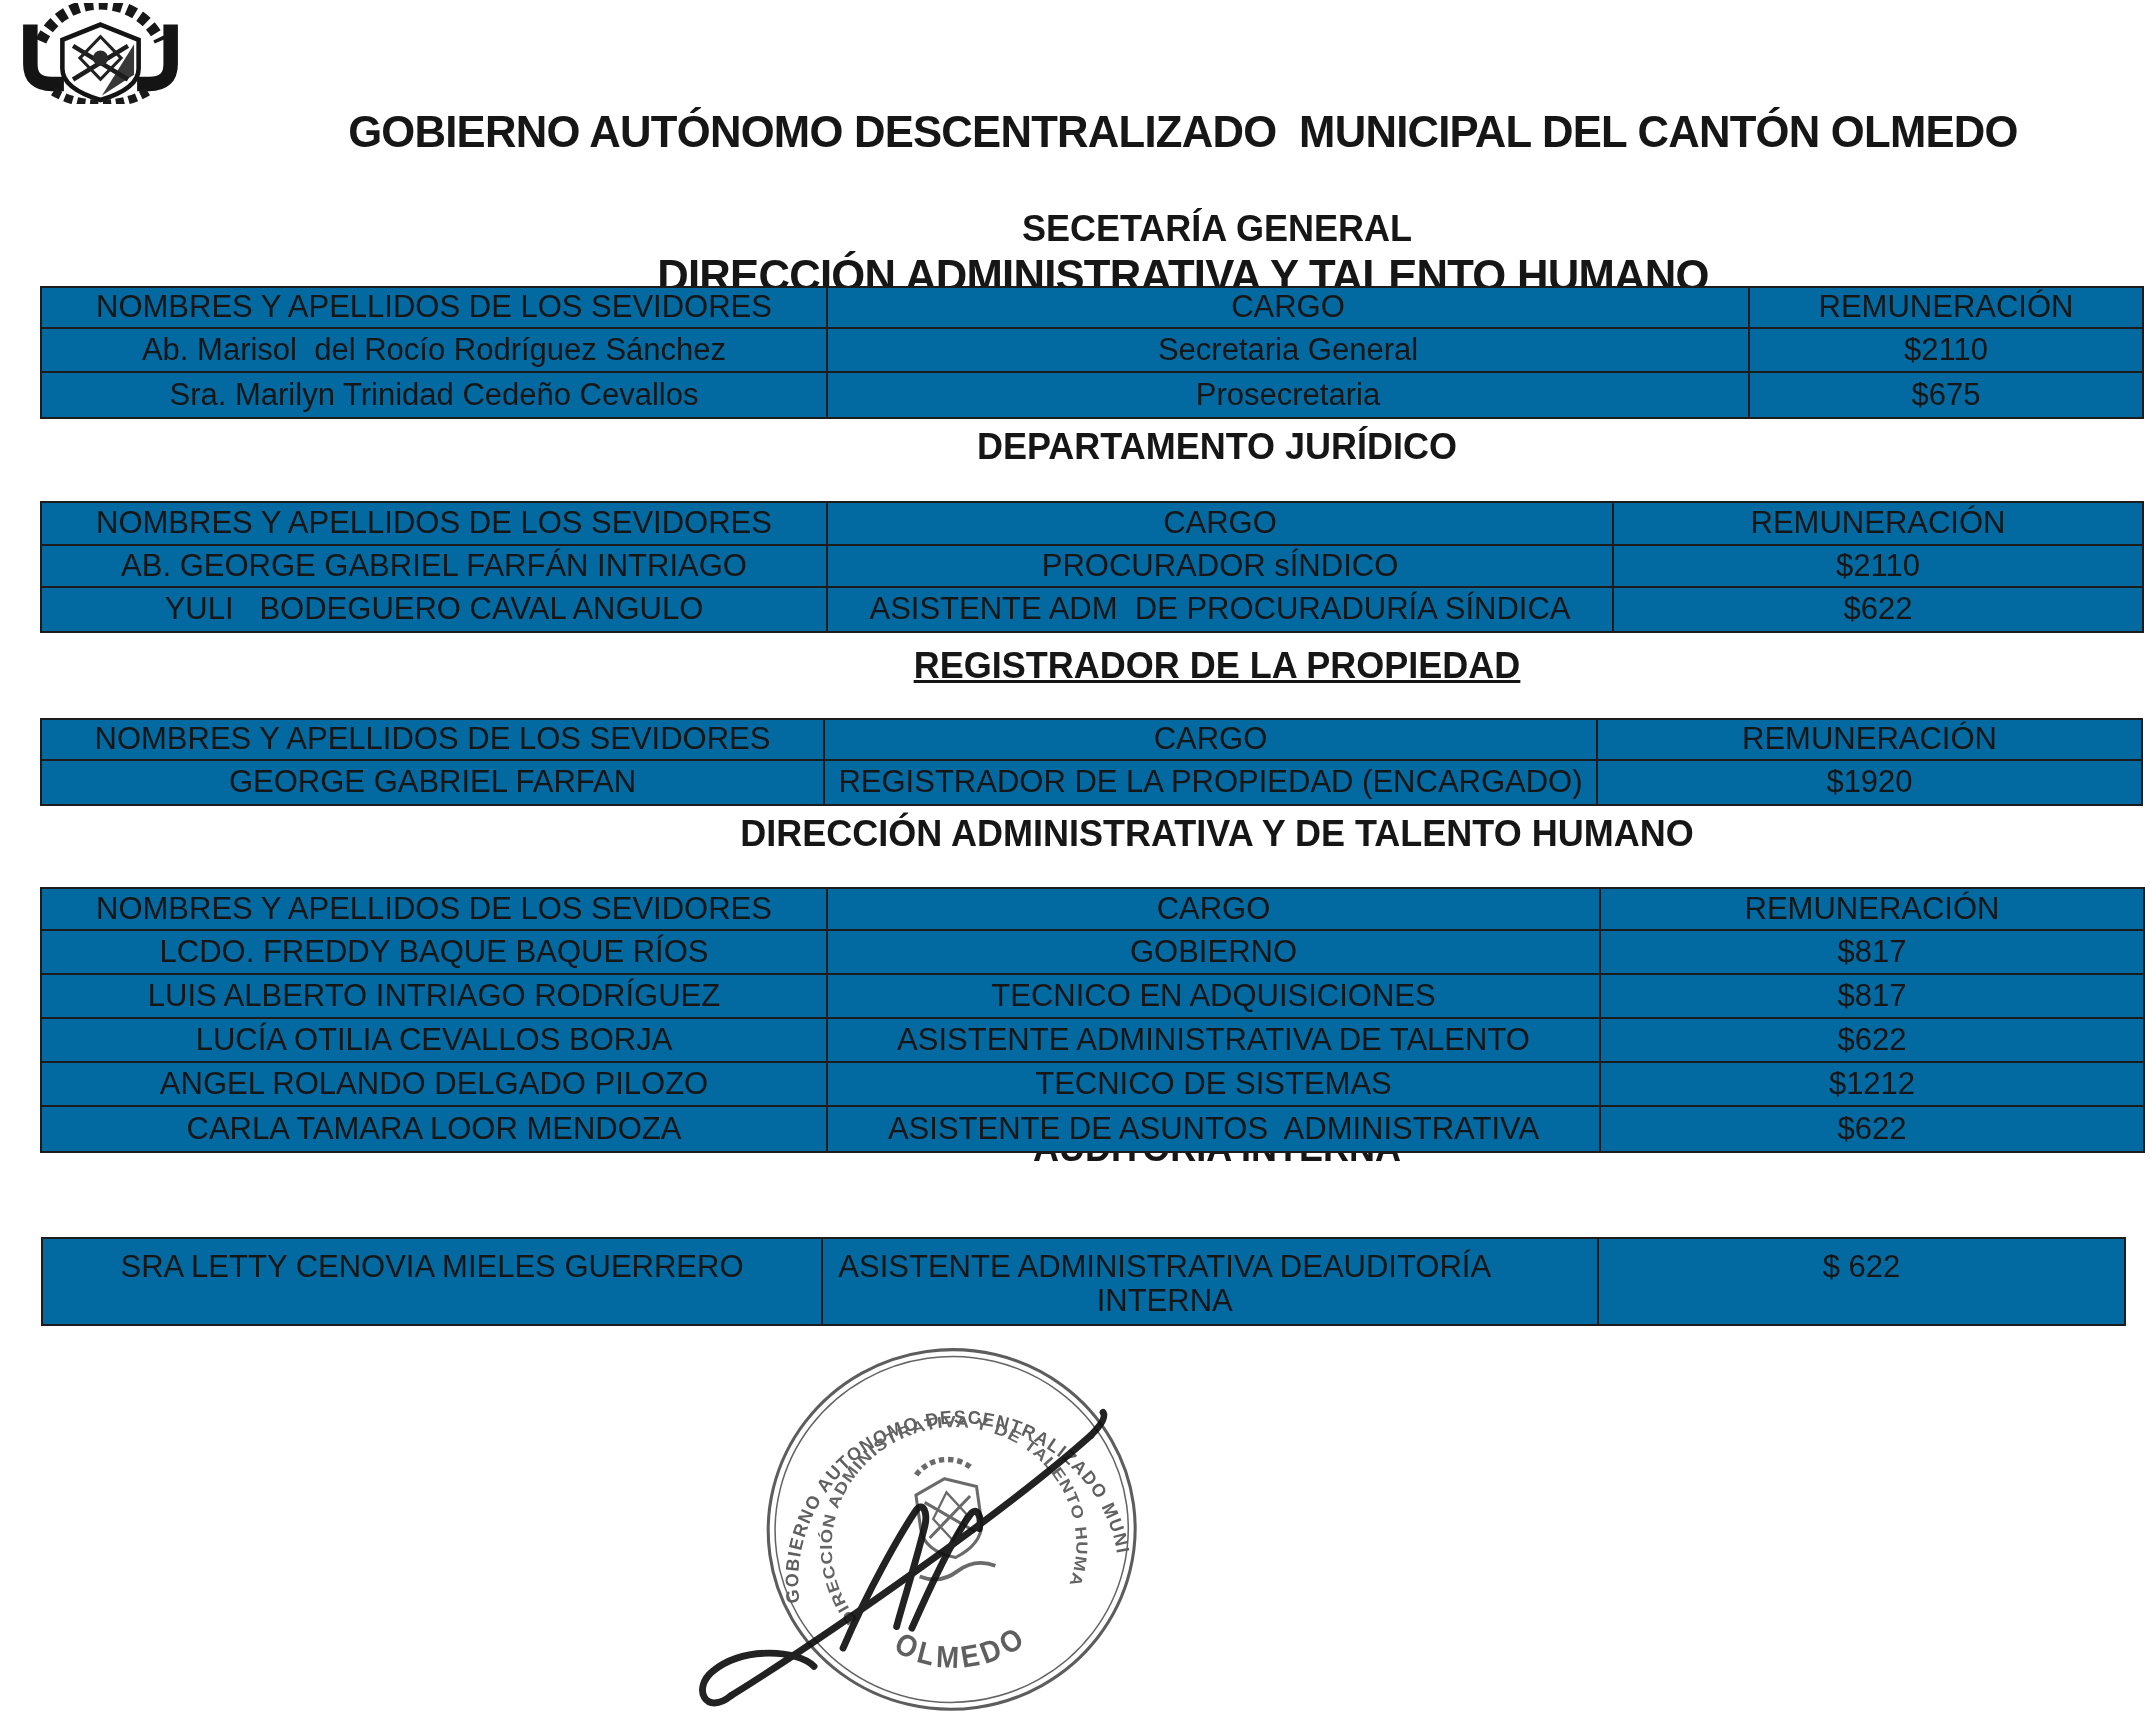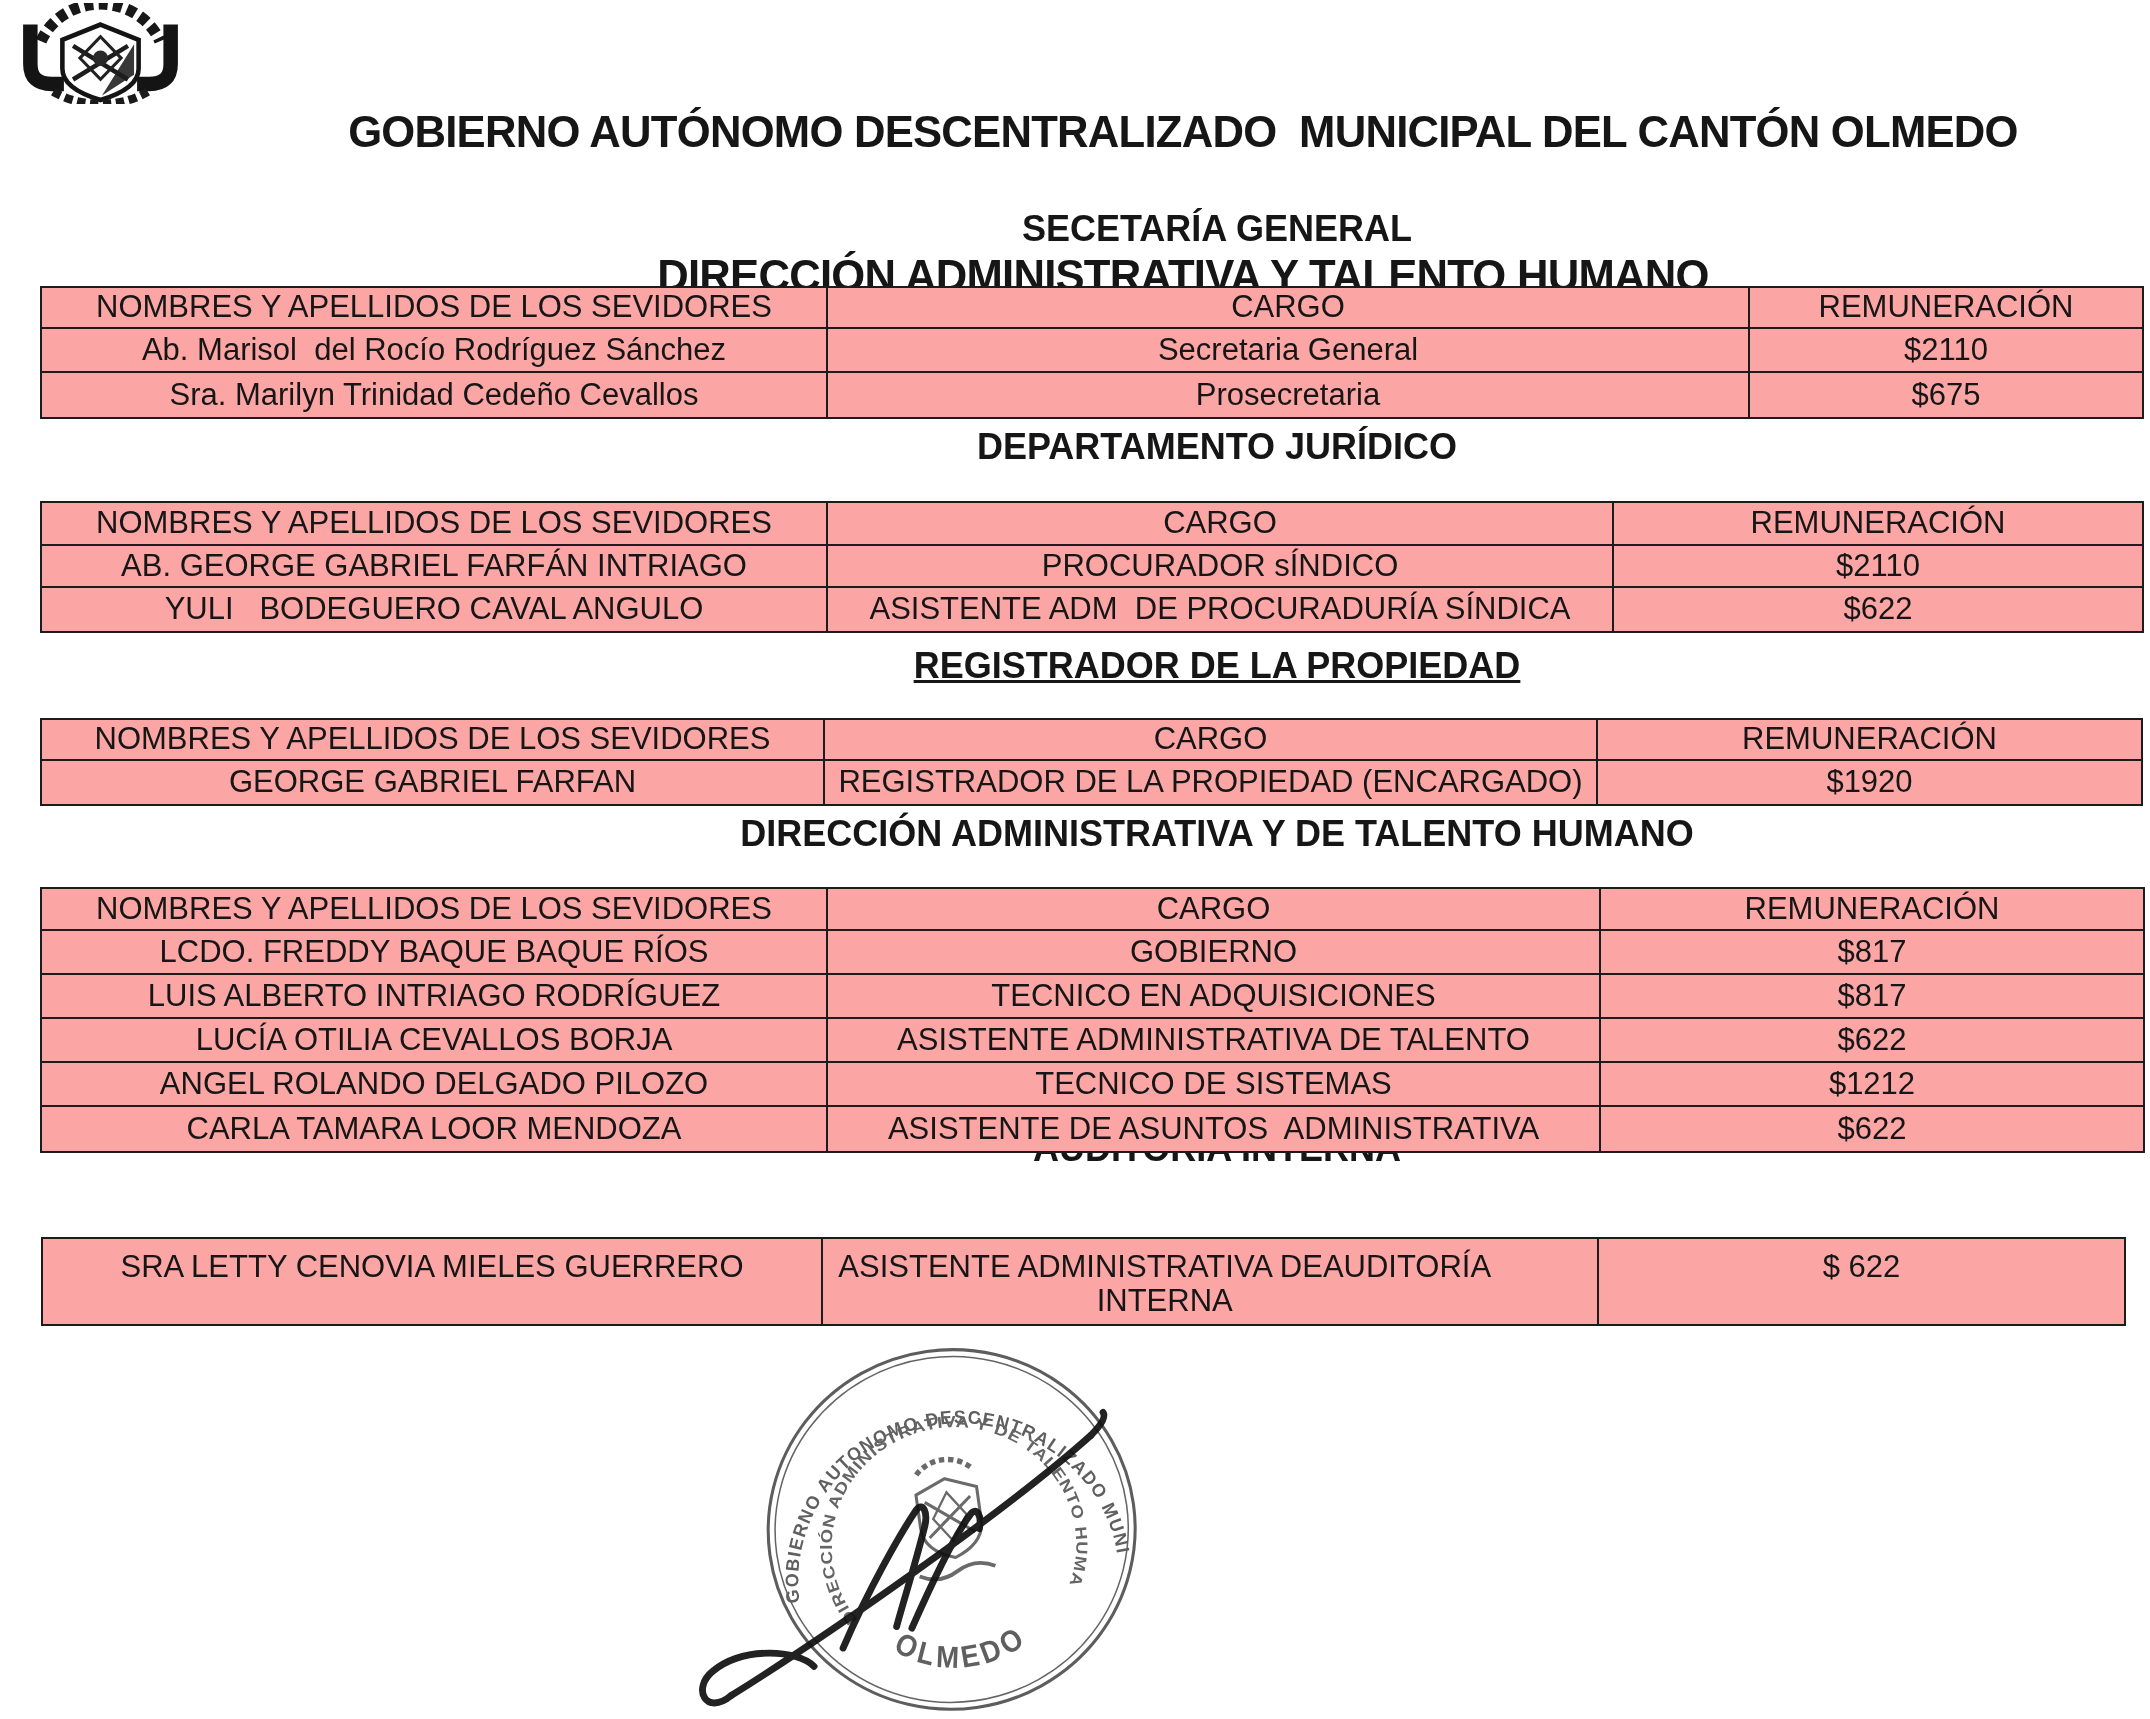--- a/index.html
+++ b/index.html
@@ -38,21 +38,21 @@
   #h-juridico    { top:426px; }
   #h-registrador { top:645px;text-decoration:underline; }
   #h-direccion   { top:813px; }
   #h-auditoria   { top:1128px; }
 
   
   .tbl {
     position:absolute; left:40px;
     display:grid;
     border:2.3px solid #1c1c1c;
-    background:#fca5a5;
+    background:#0369a1;
   }
   .c {
     border-right:2.3px solid #1c1c1c;
     border-bottom:2.3px solid #1c1c1c;
     display:flex; align-items:center; justify-content:center;
     font-size:31px; line-height:1.1;
     padding:0 10.7px;
     box-sizing:border-box;
     text-align:center;
     white-space:pre-wrap;

